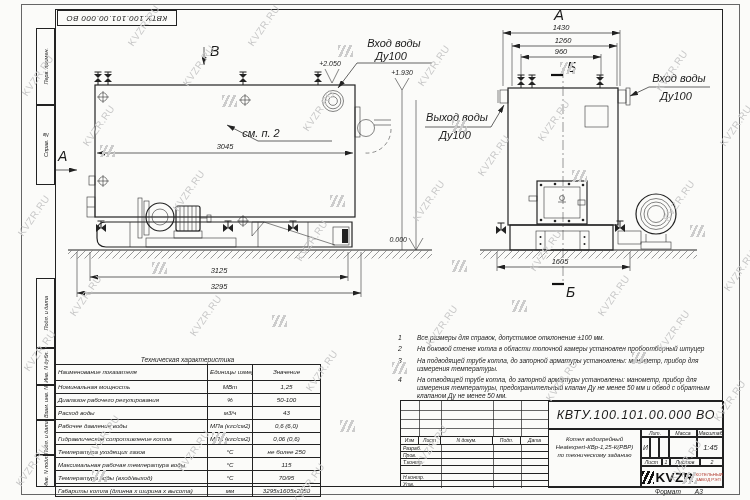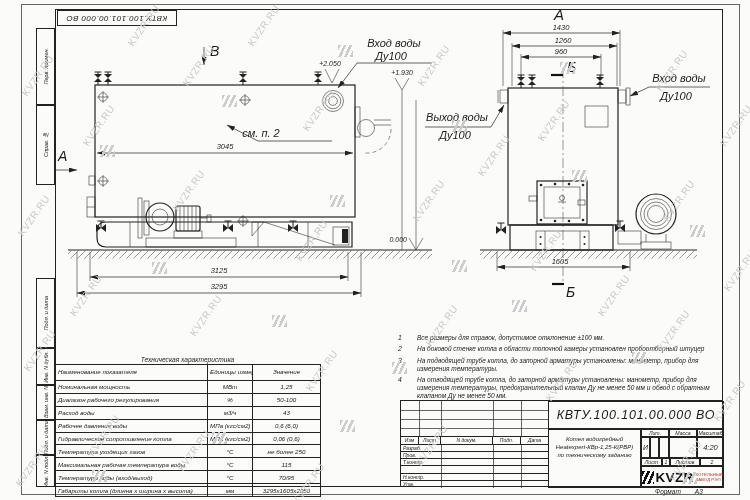--- a/index.html
+++ b/index.html
@@ -406,21 +406,21 @@
       <div>по техническому заданию</div>
     </div>
 
     <div class="cell smal" style="left:240px;top:28px;width:28px;height:8px">Лит.</div>
     <div class="cell smal" style="left:268px;top:28px;width:28px;height:8px">Масса</div>
     <div class="cell smal" style="left:296px;top:28px;width:27px;height:8px">Масштаб</div>
     <div class="cell" style="left:240px;top:36px;width:9px;height:21px;font-size:7px">И</div>
     <div class="cell" style="left:249px;top:36px;width:9px;height:21px"></div>
     <div class="cell" style="left:258px;top:36px;width:10px;height:21px"></div>
     <div class="cell" style="left:268px;top:36px;width:28px;height:21px"></div>
-    <div class="cell" style="left:296px;top:36px;width:27px;height:21px;font-size:7.5px">4:20</div>
+    <div class="cell" style="left:296px;top:36px;width:27px;height:21px;font-size:7.5px">1:45</div>
 
     <div class="cell smal" style="left:240px;top:57px;width:21px;height:8px">Лист</div>
     <div class="cell smal" style="left:261px;top:57px;width:8px;height:8px">1</div>
     <div class="cell smal" style="left:269px;top:57px;width:30px;height:8px">Листов</div>
     <div class="cell smal" style="left:299px;top:57px;width:24px;height:8px">2</div>
 
     <div class="cell logo">
       <div class="logo-bars"></div>
       <div class="logo-kvzr">KVZR</div>
       <div class="logo-sub">

